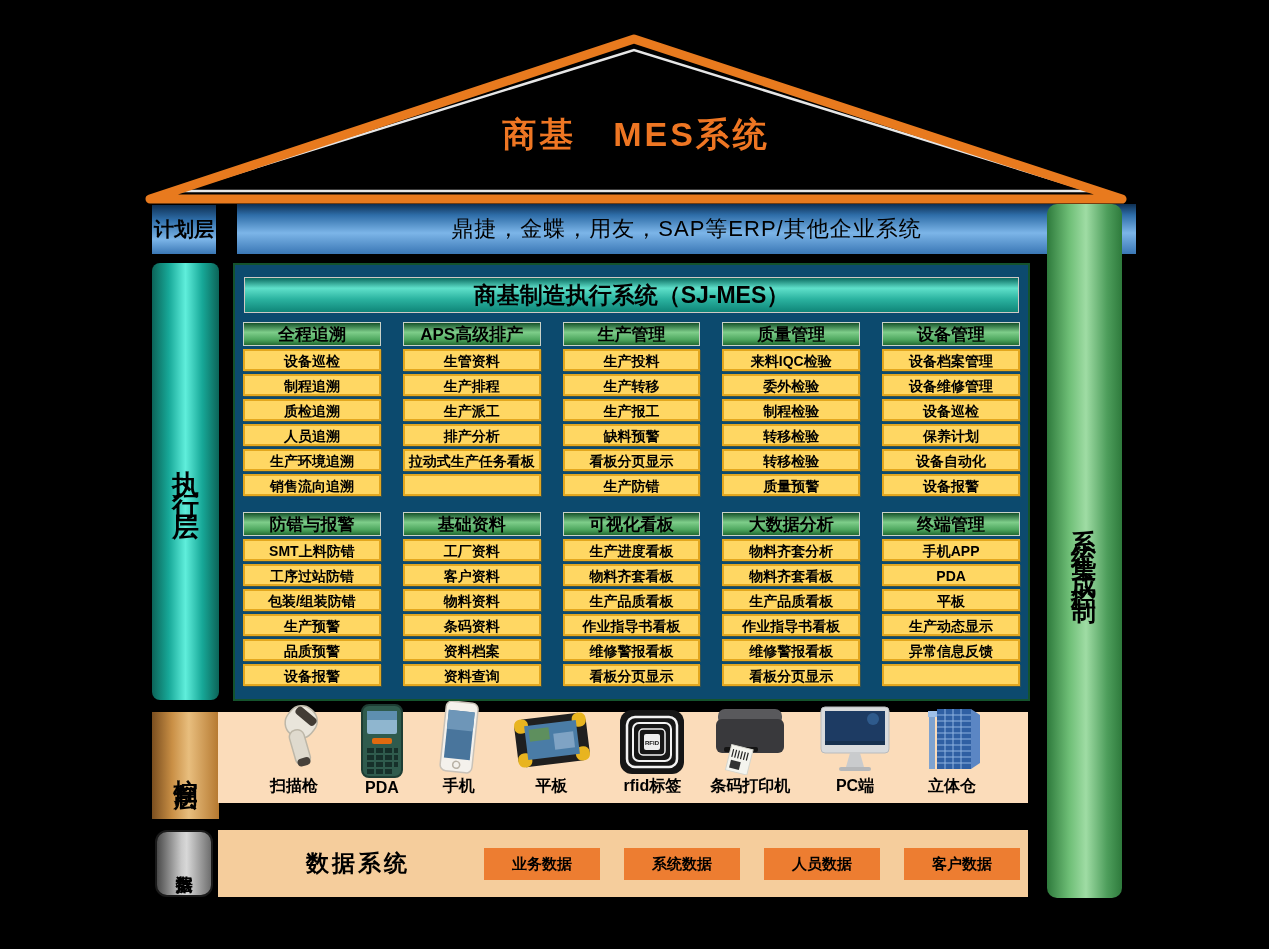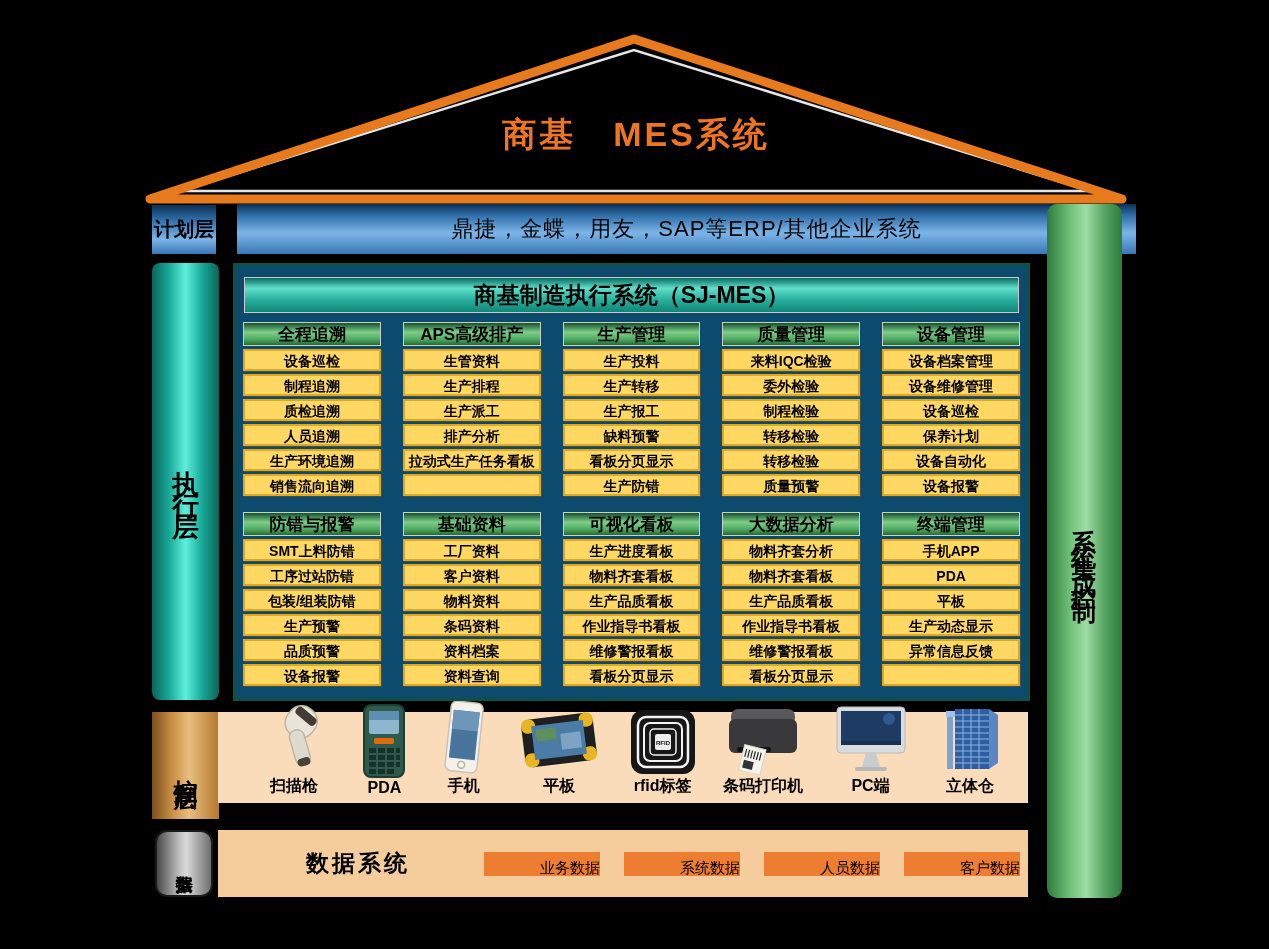--- a/index.html
+++ b/index.html
@@ -48,35 +48,35 @@
            background:var(--module-yellow,#FFD763);border:2px solid #E3A71F;box-sizing:border-box;
            box-shadow:1px 1px 0 rgba(140,100,20,.35);white-space:nowrap;overflow:hidden;}
 
   
   .control-label{left:152px;top:712px;width:67px;height:107px;
                  background:linear-gradient(90deg,#7A4E1F 0%,#C98F45 30%,#E8BE7E 55%,#B5782F 100%);
                  display:flex;align-items:center;justify-content:center;}
   .control-label .vtext{font-size:24px;letter-spacing:4px;}
   .control-panel{left:218px;top:712px;width:810px;height:91px;background:#FBDCBA;
                  display:flex;align-items:flex-end;justify-content:space-between;
-                 padding:4px 26px 6px 40px;box-sizing:border-box;}
+                 padding:4px 44px 6px 40px;box-sizing:border-box;}
   .device{display:flex;flex-direction:column;align-items:center;}
   .device .dicon{height:72px;display:flex;align-items:flex-end;justify-content:center;}
   .device .dlabel{margin-top:1px;font-size:16px;font-weight:700;white-space:nowrap;}
 
   
   .data-label{left:155px;top:830px;width:58px;height:67px;border-radius:12px;border:2px solid #1A1A1A;
               background:linear-gradient(90deg,#4A4A4A 0%,#C9C9C9 45%,#D8D8D8 55%,#6E6E6E 100%);
               display:flex;align-items:center;justify-content:center;box-sizing:border-box;}
   .data-label .vtext{font-size:17px;letter-spacing:1px;line-height:1.15;}
   .data-panel{left:218px;top:830px;width:810px;height:67px;background:#F5CD9C;
               display:flex;align-items:center;box-sizing:border-box;}
   .data-sys{margin-left:88px;font-size:23px;font-weight:700;letter-spacing:3px;}
   .chiprow{display:flex;gap:24px;margin-left:74px;}
-  .chip{width:116px;height:24px;line-height:32px;text-align:right;font-size:15px;font-weight:400;
+  .chip{width:116px;height:32px;line-height:32px;text-align:center;font-size:15px;font-weight:700;
         background:var(--chip-orange,#ED7D31);}
 </style>
 </head>
 <body>
 
 <div class="stage">
 
   <svg class="abs roof" viewBox="0 0 992 178">
     <polygon points="40,161 494,20 950,161" fill="none" stroke="#FFFFFF" stroke-width="2.5" opacity="0.9"></polygon>
     <polygon points="10,169 494,9 982,169" fill="none" stroke="#E87A1E" stroke-width="9" stroke-linejoin="round"></polygon>

